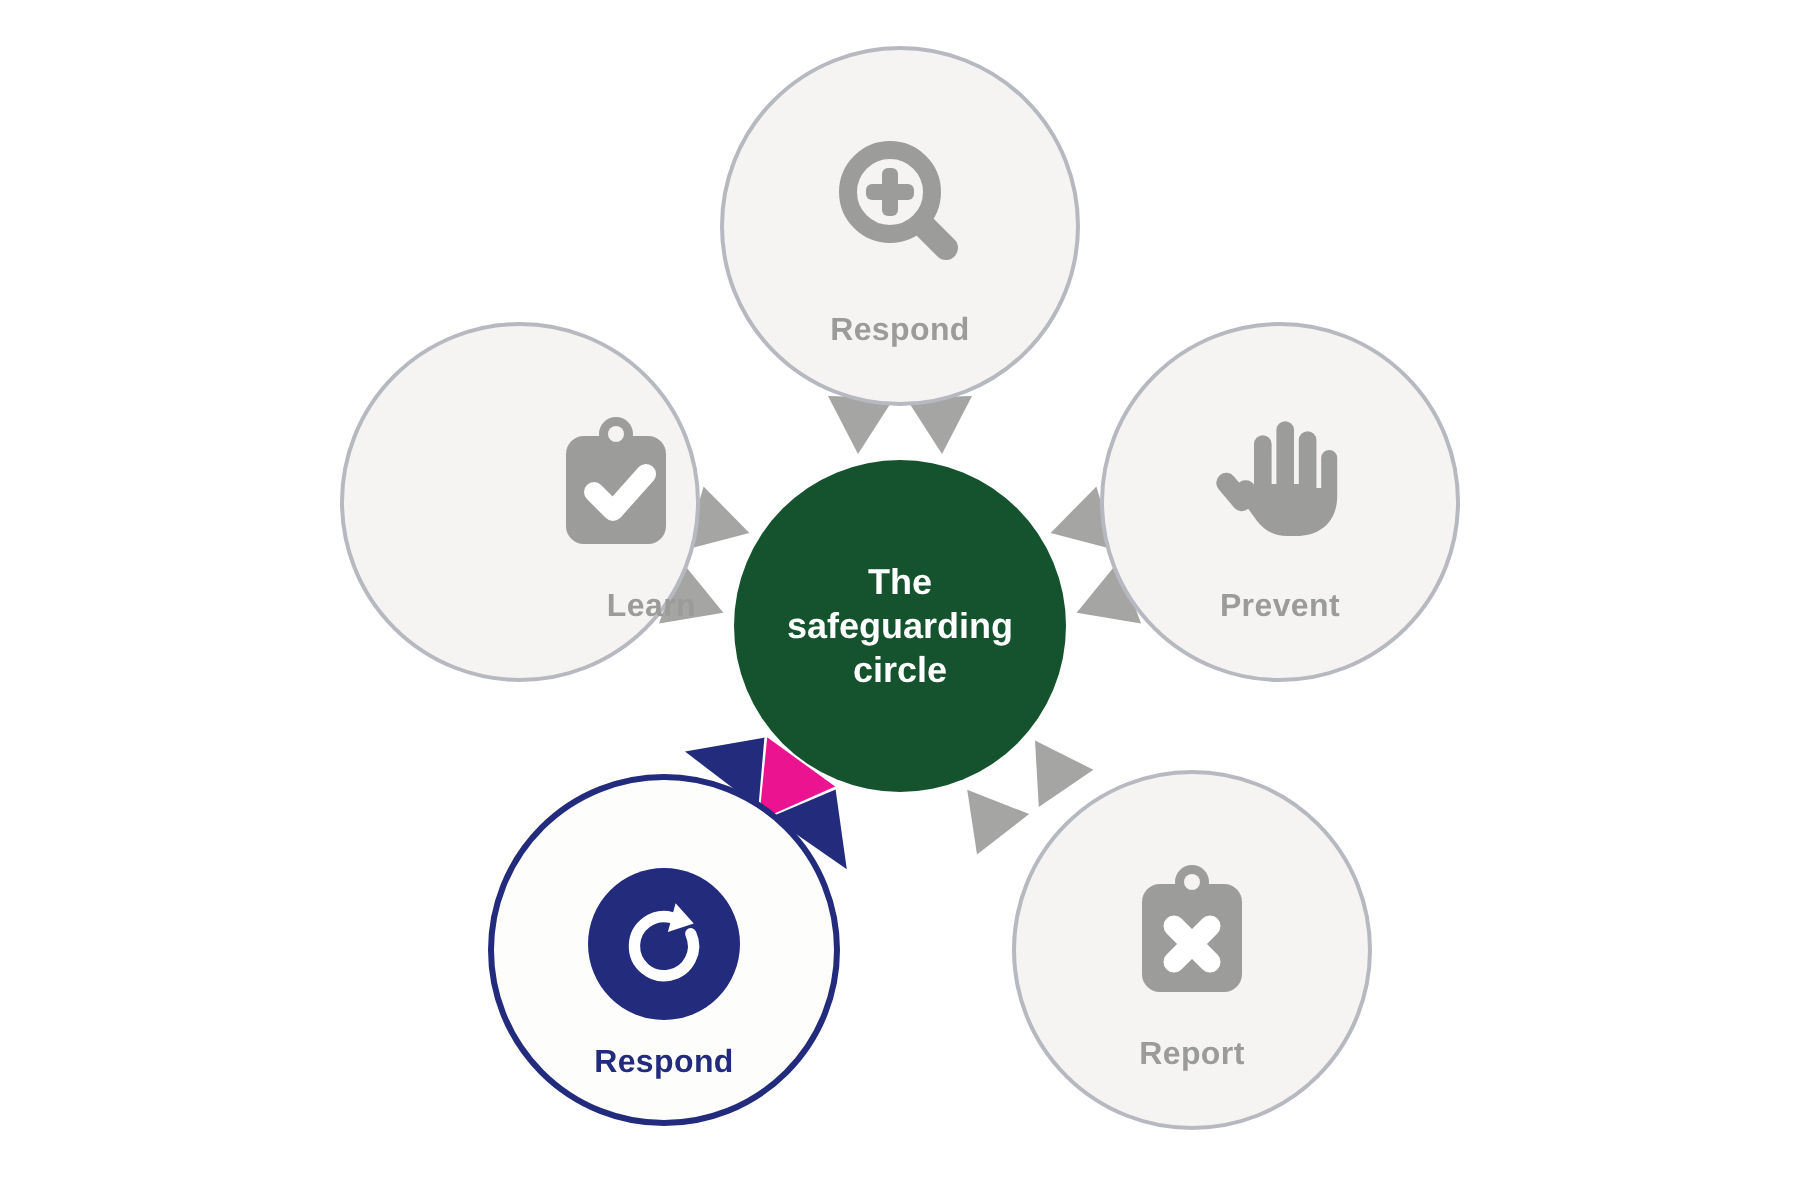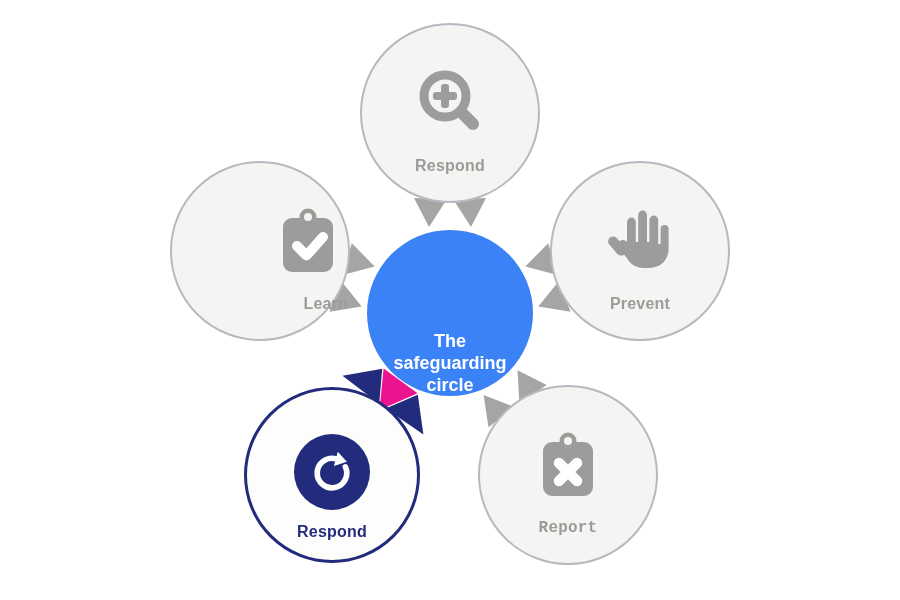--- a/index.html
+++ b/index.html
@@ -6,21 +6,21 @@
   body{font-family:"Liberation Sans","DejaVu Sans",sans-serif;background:#ffffff;}
   .stage{position:relative;width:900px;height:600px;background:#ffffff;overflow:hidden;}
   .spokes{position:absolute;left:0;top:0;width:900px;height:600px;pointer-events:none;}
   .node{position:absolute;border-radius:50%;box-sizing:border-box;display:flex;flex-direction:column;align-items:center;}
   .node.gray{width:180px;height:180px;background:#f5f4f2;border:2px solid #b7b9c0;}
   .node.gray .icon{margin-top:38px;line-height:0;}
   .node.gray .label{margin-top:14px;font-size:16px;font-weight:bold;color:#9b9b99;letter-spacing:.2px;}
   .node.highlight{width:176px;height:176px;background:#fdfdfc;border:3px solid #222b7c;}
   .disc{margin-top:44px;width:76px;height:76px;border-radius:50%;background:#222b7c;display:flex;align-items:center;justify-content:center;}
   .node.highlight .label{margin-top:13px;font-size:16px;font-weight:bold;color:#222b7c;letter-spacing:.2px;}
-  .center-circle{position:absolute;left:367px;top:230px;width:166px;height:166px;border-radius:50%;background:#3b82f6;display:flex;align-items:flex-end;justify-content:center;}
+  .center-circle{position:absolute;left:367px;top:230px;width:166px;height:166px;border-radius:50%;background:#14532d;display:flex;align-items:center;justify-content:center;}
   .center-text{width:132px;text-align:center;color:#ffffff;font-size:18px;line-height:22px;font-weight:bold;}
 </style>
 </head>
 <body>
 
 <div class="stage">
 
   <svg class="spokes" viewBox="0 0 900 600">
       <polygon points="429.0,227.0 414.0,198.0 447.0,199.0" fill="#a5a5a3"></polygon>
       <polygon points="471.0,227.0 486.0,198.0 453.0,199.0" fill="#a5a5a3"></polygon>
@@ -72,21 +72,21 @@
   <div class="node highlight" style="left:244px;top:387px;">
     <span class="disc">
       <svg width="50" height="50" viewBox="0 0 44 44">
         <path d="M33.8 17.5 A13 13 0 1 1 25.4 10.4" stroke="#ffffff" stroke-width="5" fill="none" stroke-linecap="round"></path>
         <polygon points="35.1,13 23.7,16.7 27.1,4.1" fill="#ffffff"></polygon>
       </svg>
     </span>
     <span class="label">Respond</span>
   </div>
 
-  <div class="node gray" style="left:478px;top:385px;font-family:Liberation Mono, monospace;">
+  <div class="node gray" style="left:506px;top:385px;">
     <span class="icon">
       <svg width="80" height="80" viewBox="0 0 80 80">
         <rect x="15" y="17" width="50" height="54" rx="9" fill="#9c9c9a"></rect>
         <circle cx="40" cy="16" r="8.5" fill="#9c9c9a"></circle>
         <circle cx="40" cy="16" r="4" fill="#f5f4f2"></circle>
         <path d="M31 38 L49 56 M49 38 L31 56" stroke="#ffffff" stroke-width="10.5" stroke-linecap="round"></path>
       </svg>
     </span>
     <span class="label">Report</span>
   </div>

